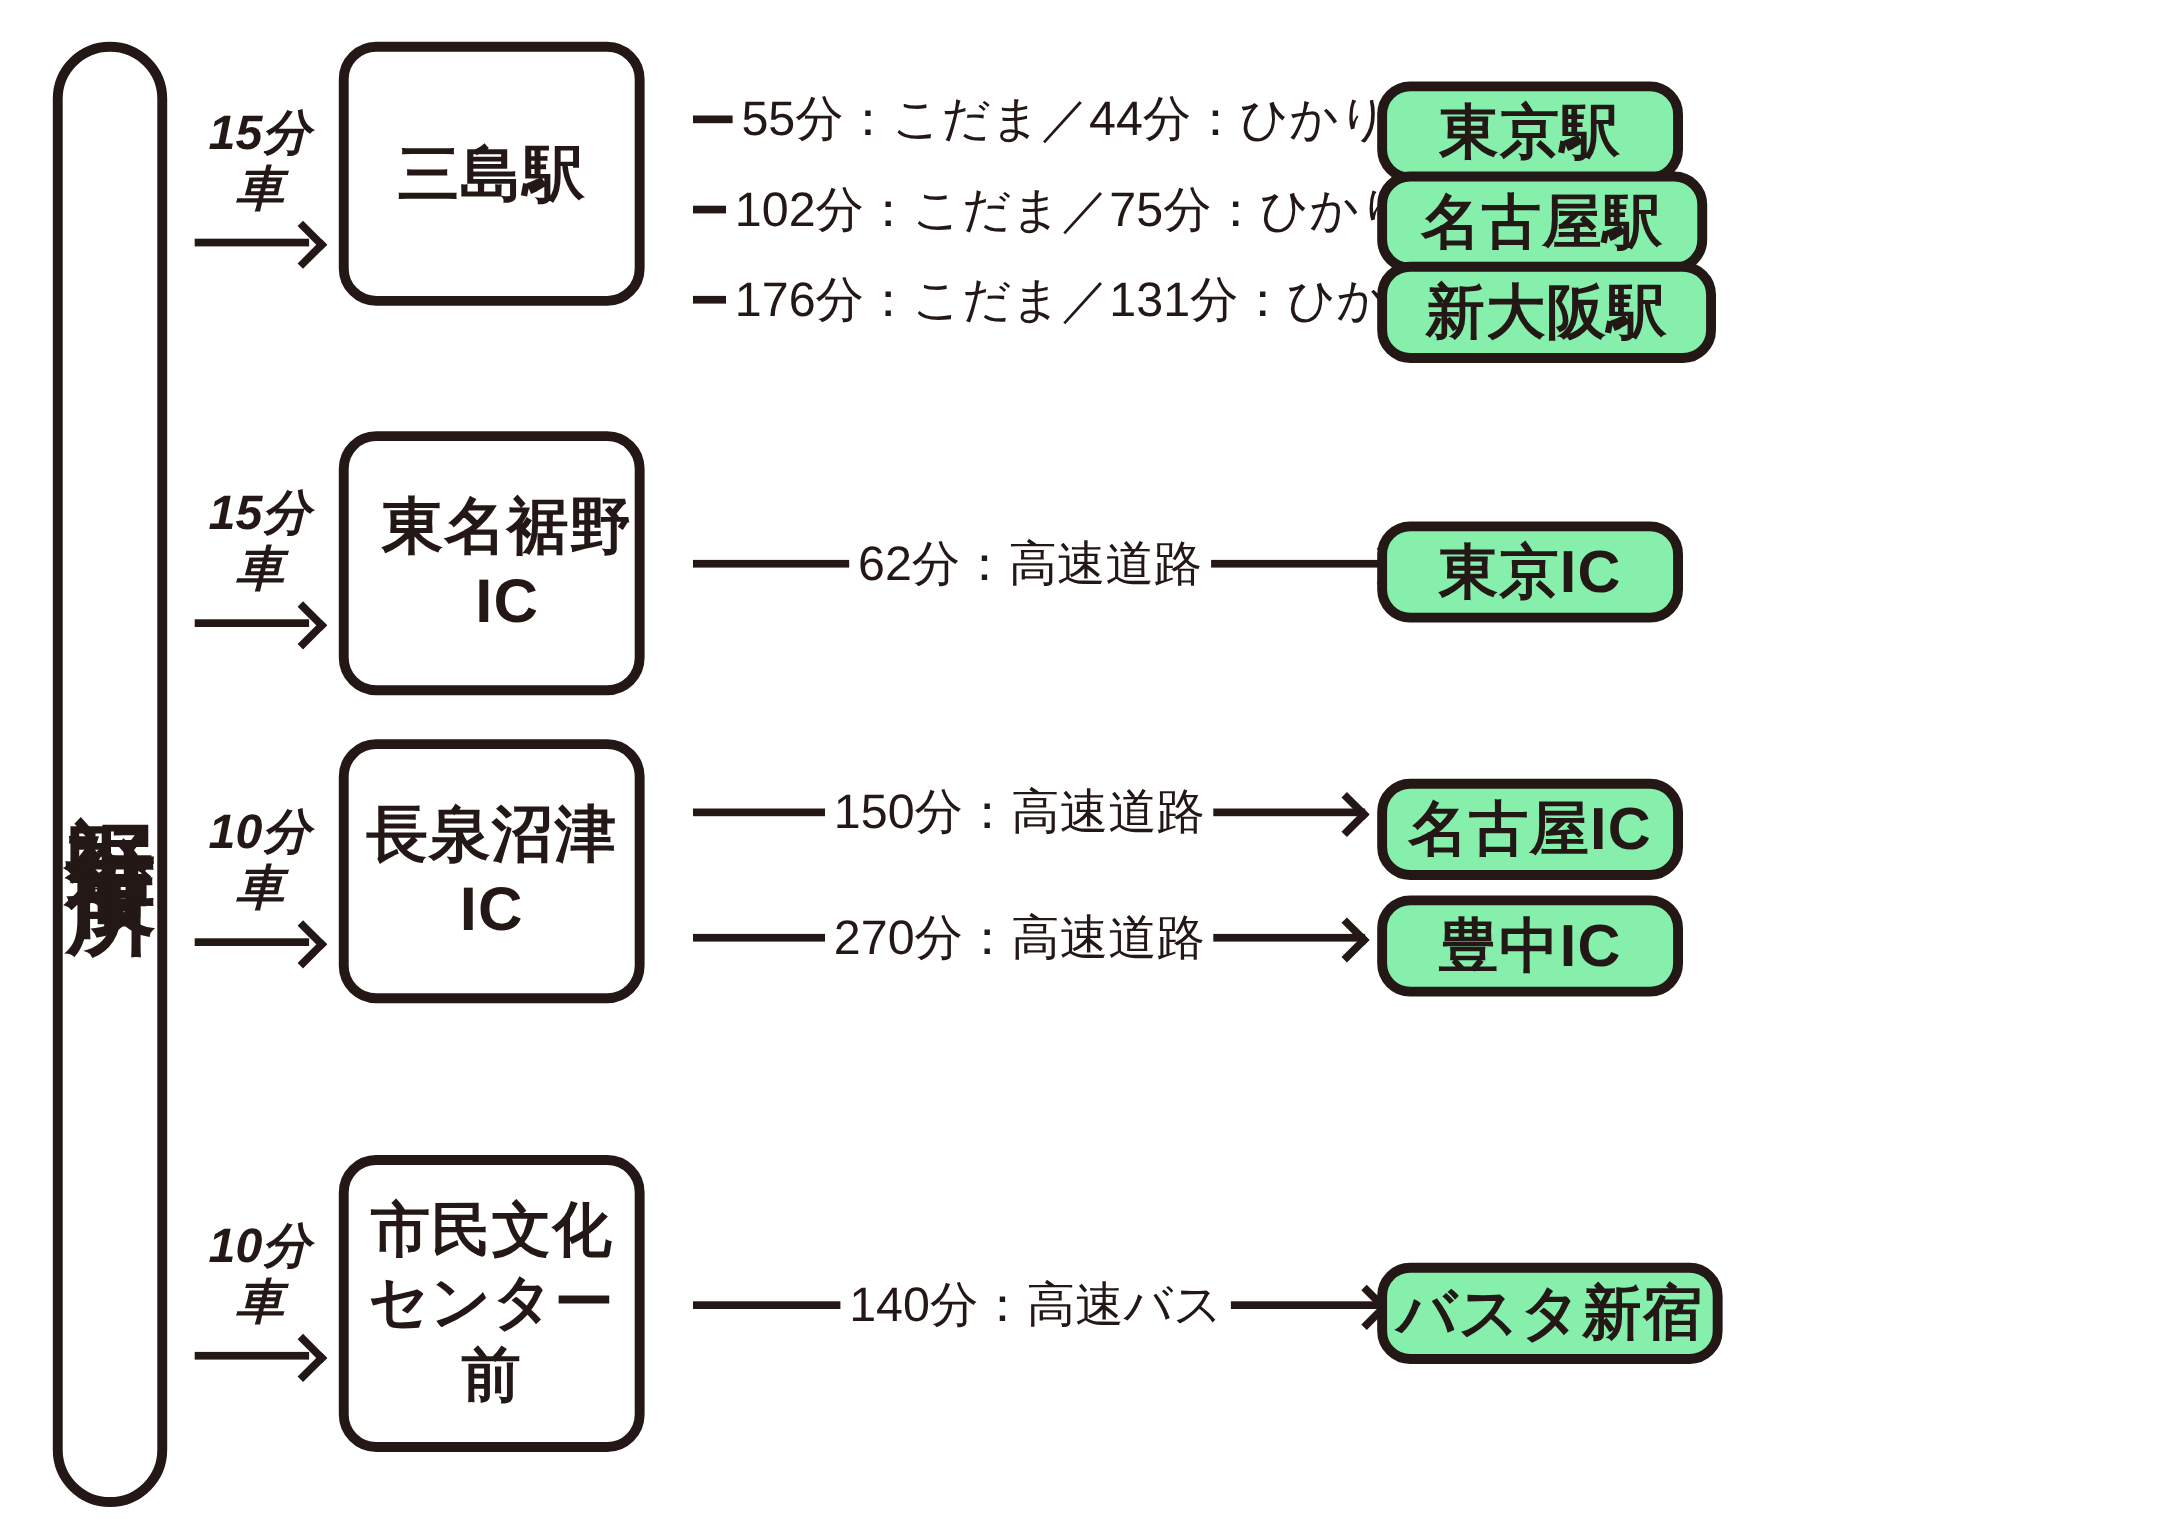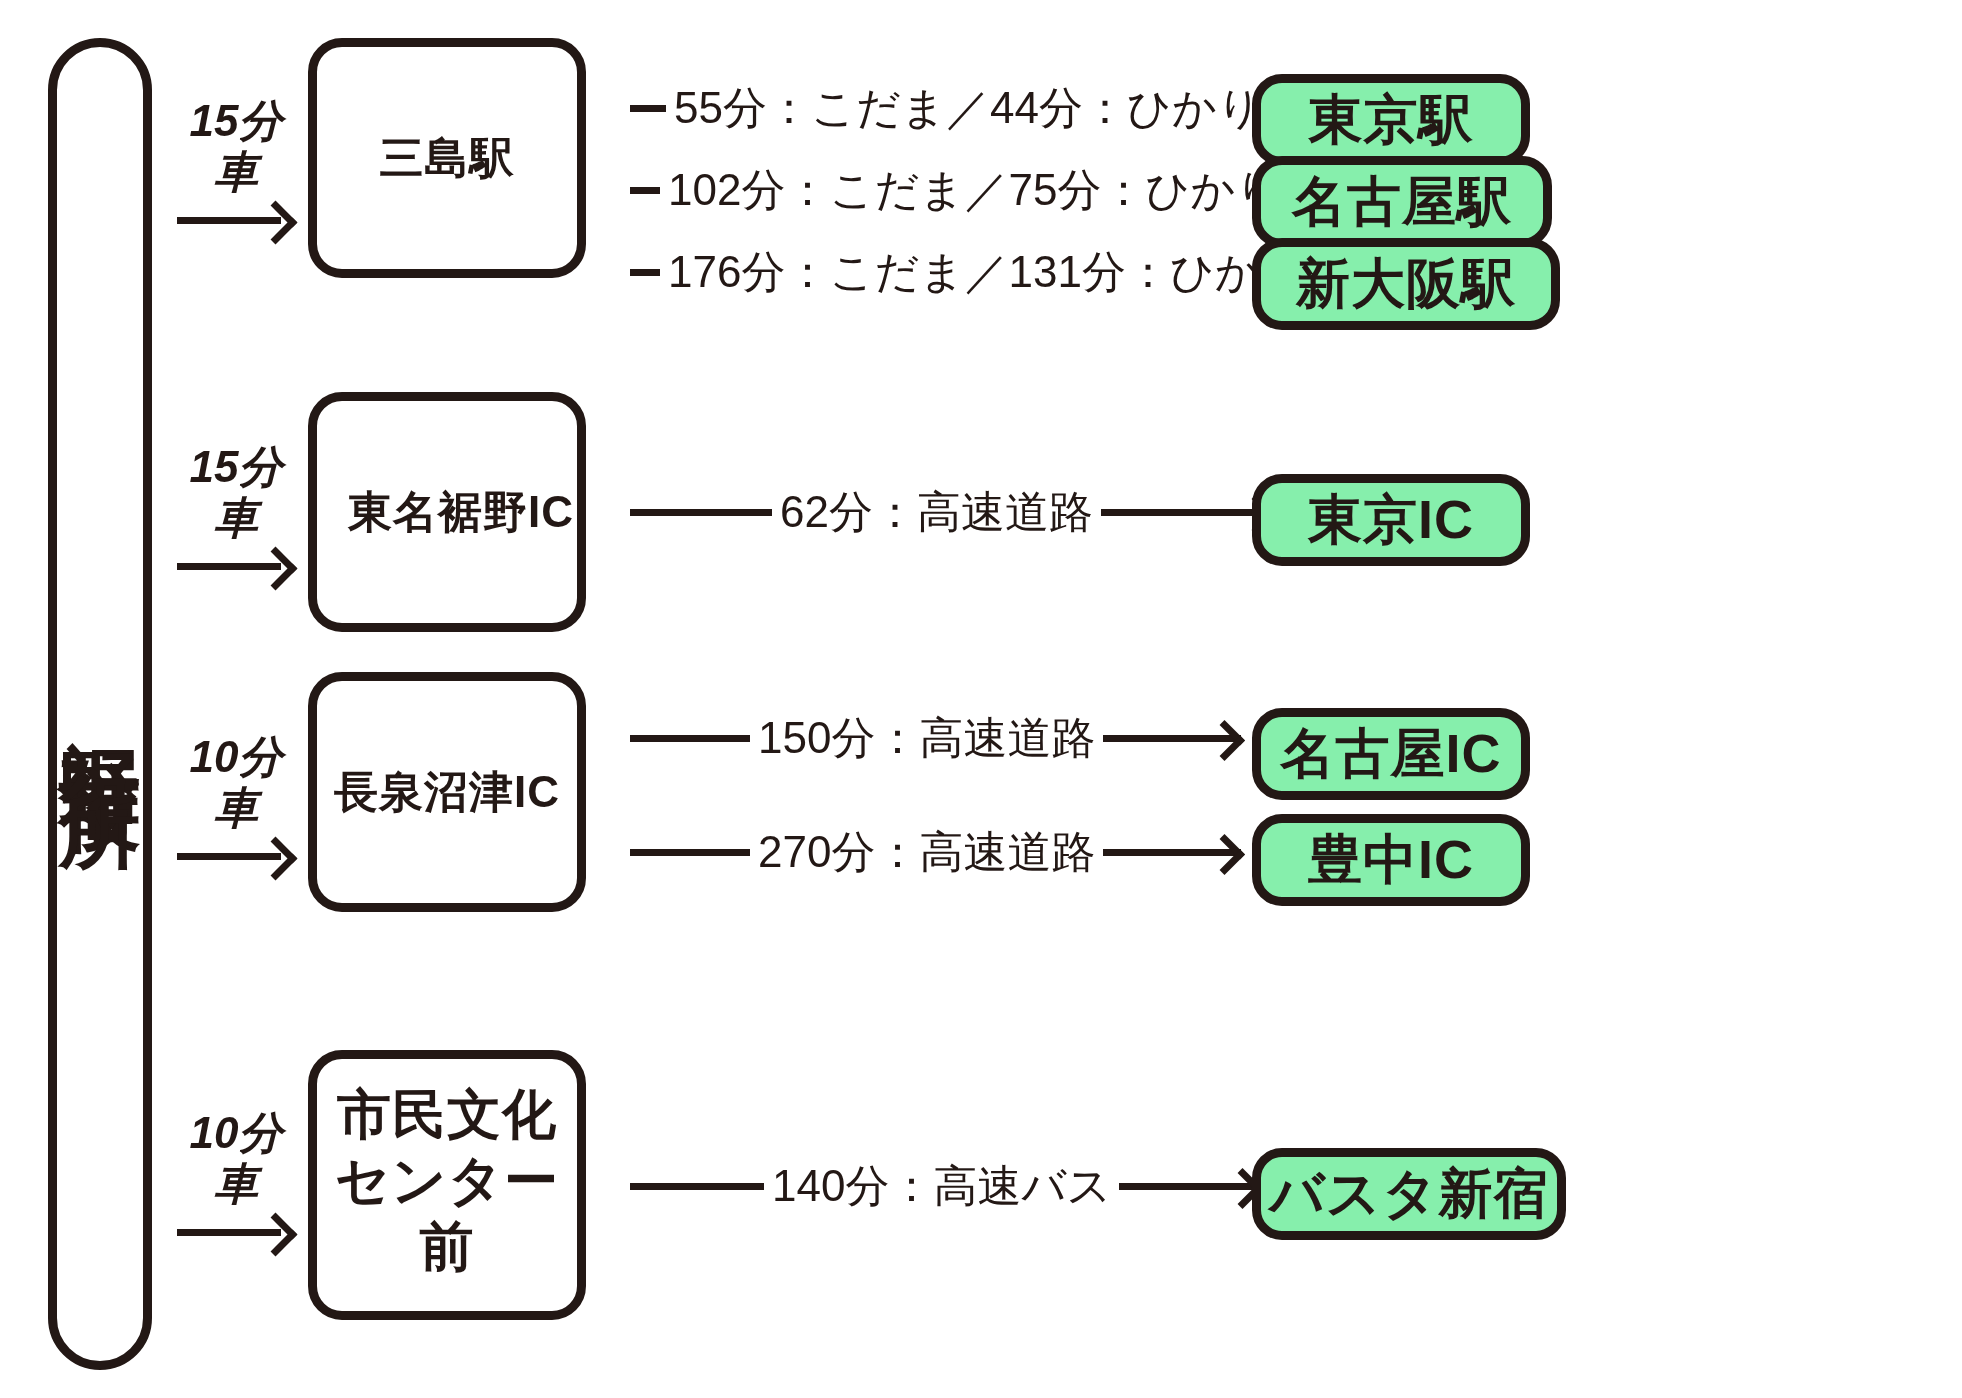--- a/index.html
+++ b/index.html
@@ -67,23 +67,23 @@
     left:308px;
     width:278px;
     border:9px solid #231815;
     border-radius:34px;
     box-sizing:border-box;
     display:flex;align-items:center;justify-content:center;
     text-align:center;
     background:#fff;
   }
   .hub-label{
-    font-size:44px;font-weight:700;line-height:1.22;letter-spacing:1px;
-  }
-  .hub-label.two{font-size:54px;font-family:Liberation Mono, monospace;}
+    font-size:56px;font-weight:700;line-height:1.22;letter-spacing:1px;
+  }
+  .hub-label.two{font-size:54px;}
 
   
   .conn{
     position:absolute;
     display:flex;align-items:center;
     height:64px;
     white-space:nowrap;
   }
   .conn .dashline{
     height:7px;background:#231815;flex:none;

